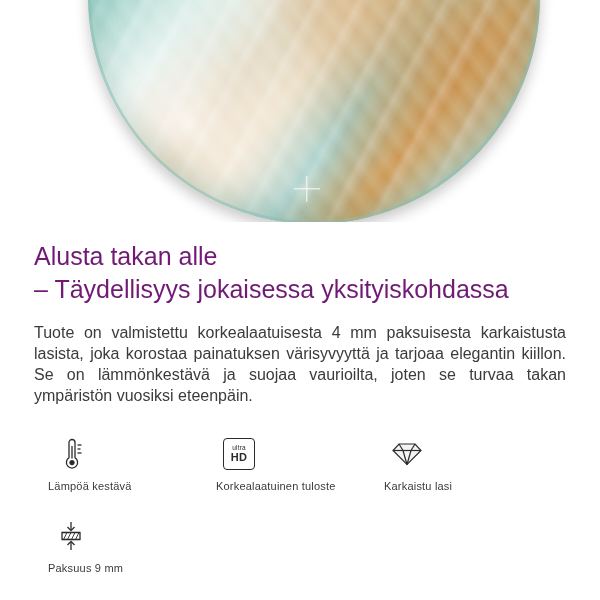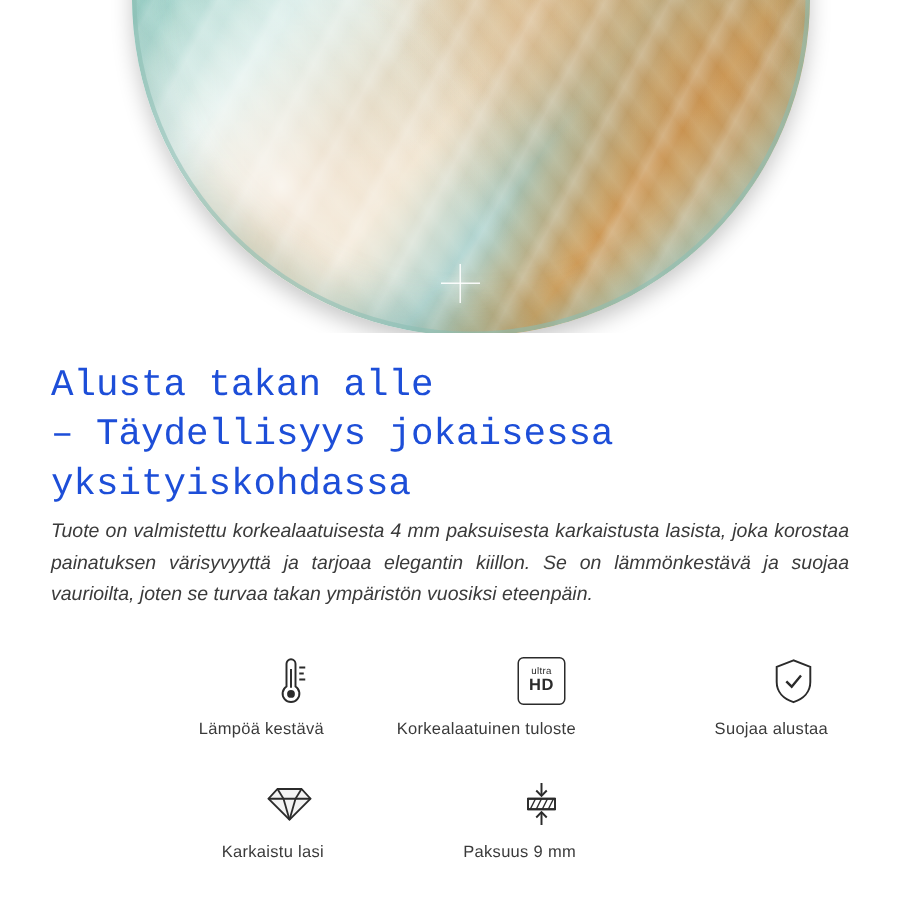--- a/index.html
+++ b/index.html
@@ -96,52 +96,51 @@
   }
   .hero-sparkle::before { width: 26px; height: 1.4px; }
   .hero-sparkle::after  { width: 1.4px; height: 26px; }
 
   
   .content {
     padding: 0 34px;
     box-sizing: border-box;
   }
   .headline {
-    font-family: Liberation Mono, monospace;
+    font-family: Liberation Sans, sans-serif;
     font-size: 25px;
     line-height: 33px;
-    color: #1d4ed8;
+    color: #701a75;
     margin: 18px 0 0 0;
     font-weight: 400;
   }
   .headline .line2 { display: block; }
 
   .body-copy {
-    margin-top: 4px;
-    font-size: 13px;
+    margin-top: 16px;
+    font-size: 16px;
     line-height: 21px;
     color: #3b3b3b;
     max-width: 540px;
     text-align: justify;
-    font-style: italic;
   }
 
   
   .features {
     margin-top: 26px;
     display: grid;
     grid-template-columns: repeat(3, 1fr);
     grid-row-gap: 22px;
     padding: 0 14px;
     box-sizing: border-box;
   }
   .feature {
     display: flex;
     flex-direction: column;
-    align-items: flex-end;
+    align-items: flex-start;
     text-align: center;
   }
   .feature-icon {
     width: 46px;
     height: 44px;
     display: flex;
     align-items: center;
     justify-content: center;
     color: #2b2b2b;
   }
@@ -209,29 +208,20 @@
     <div class="feature">
       <div class="feature-icon">
         <div class="ultrahd-badge">
           <span class="u">ultra</span>
           <span class="hd">HD</span>
         </div>
       </div>
       <div class="feature-label">Korkealaatuinen tuloste</div>
     </div>
 
-    <div class="feature">
-      <div class="feature-icon">
-        <svg width="32" height="34" viewBox="0 0 32 34" fill="none" stroke="#2b2b2b" stroke-width="1.3">
-          <path d="M16 3.2 4.8 7.6v10.1c0 6.6 4.6 11.3 11.2 13.4 6.6-2.1 11.2-6.8 11.2-13.4V7.6L16 3.2z"></path>
-          <polyline points="11.2,17.2 14.8,20.8 21,13.4" stroke-width="1.6"></polyline>
-        </svg>
-      </div>
-      <div class="feature-label">Suojaa alustaa</div>
-    </div>
 
     <div class="feature">
       <div class="feature-icon">
         <svg width="34" height="30" viewBox="0 0 34 30" fill="none" stroke="#2b2b2b" stroke-width="1.2">
           <path d="M9 5h16l6 6.5-14 14-14-14L9 5z" fill="#2b2b2b" fill-opacity="0.06"></path>
           <line x1="3" y1="11.5" x2="31" y2="11.5"></line>
           <line x1="9" y1="5" x2="13" y2="11.5"></line>
           <line x1="25" y1="5" x2="21" y2="11.5"></line>
           <line x1="13" y1="11.5" x2="17" y2="25.5"></line>
           <line x1="21" y1="11.5" x2="17" y2="25.5"></line>

